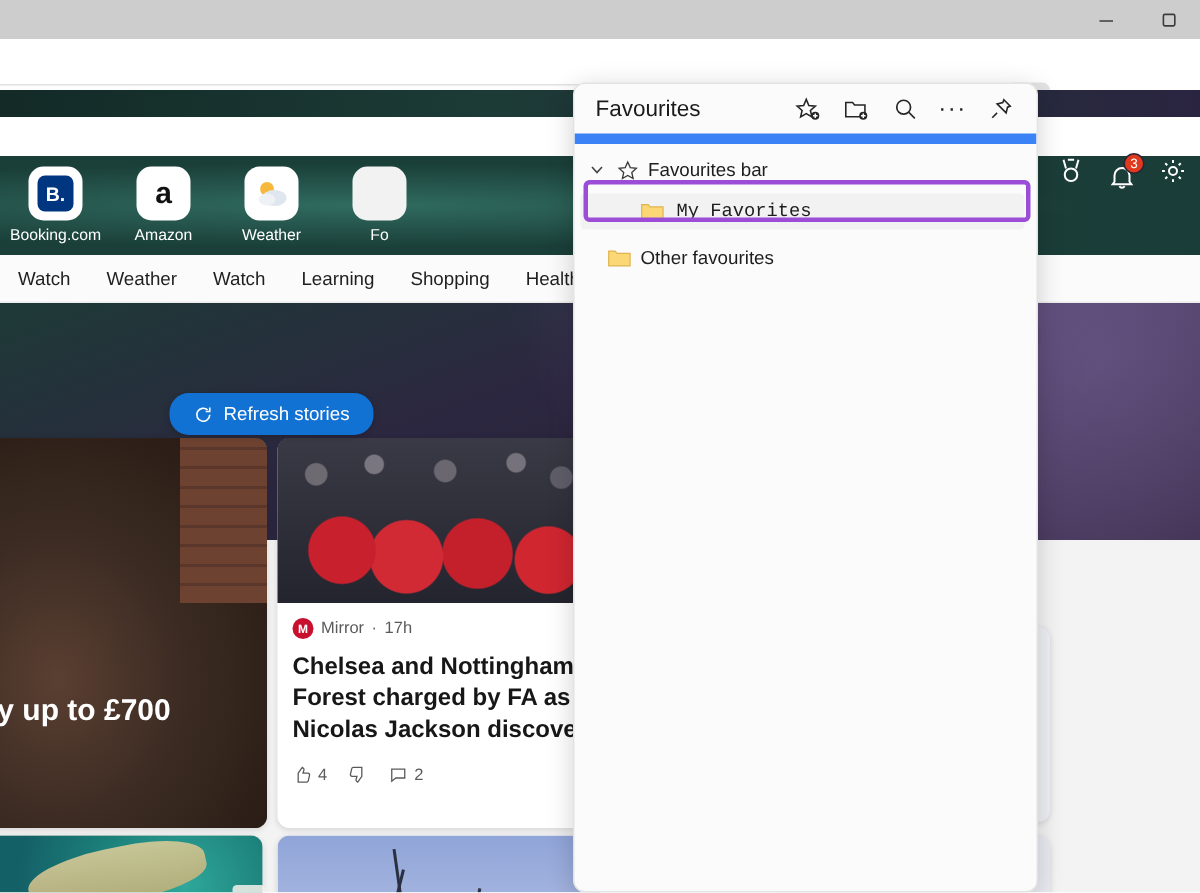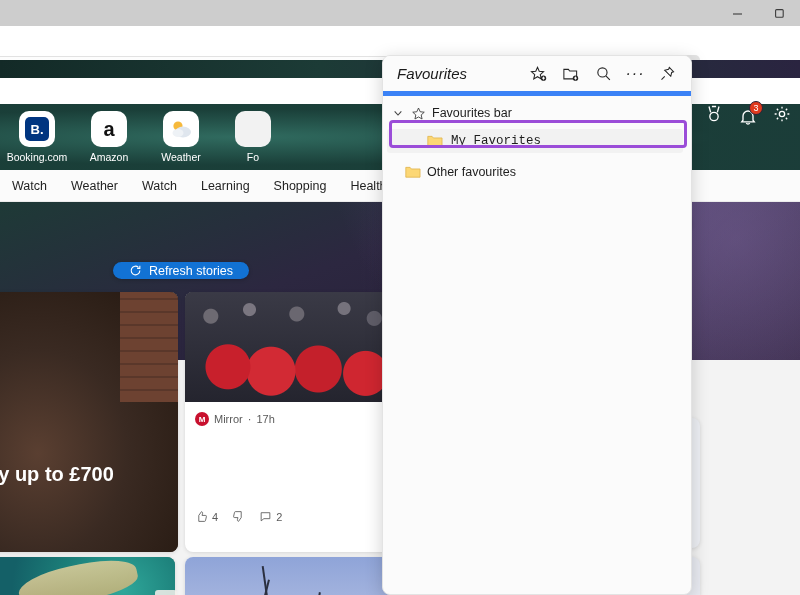--- a/index.html
+++ b/index.html
@@ -205,21 +205,21 @@
 
   
   .fav-panel {
     position:absolute; left:382px; top:55px; width:310px; height:540px;
     background:#fbfbfb; border:1px solid #e3e3e3; border-radius:8px;
     box-shadow:0 4px 18px rgba(0,0,0,.18);
     overflow:hidden; z-index:10;
   }
   .fav-header {
     height:40px; display:flex; align-items:center; padding:0 10px 0 14px;
-    border-bottom:5px solid #3b82f6; background:#fbfbfb;font-style:italic;
+    border-bottom:7px solid #3b82f6; background:#fbfbfb;
   }
   .fav-title { font-size:15px; color:#1b1b1b; flex:1; }
   .fav-actions { display:flex; align-items:center; gap:4px; }
   .fav-abtn {
     width:28px; height:28px; border-radius:5px;
     display:flex; align-items:center; justify-content:center; color:#262626;
   }
   .fav-dots { font-size:16px; line-height:8px; letter-spacing:1px; color:#262626; }
 
   .fav-tree { padding:4px 0 0 0; }
@@ -370,21 +370,21 @@
       <span class="nav-item">Health</span>
       <span class="nav-item">T</span>
     </div>
 
     <div class="pill-right">
       <span>e</span>
     </div>
 
     <div class="cards">
 
-      <div style="position:absolute;left:113px;top:30px;height:17px;background:#1272d4;border-radius:13px;display:flex;align-items:center;gap:7px;padding:0 16px;z-index:6;box-shadow:0 1px 4px rgba(0,0,0,.2);">
+      <div style="position:absolute;left:113px;top:30px;height:28px;background:#1272d4;border-radius:13px;display:flex;align-items:center;gap:7px;padding:0 16px;z-index:6;box-shadow:0 1px 4px rgba(0,0,0,.2);">
         <span style="display:flex;">
           <svg width="13" height="13" viewBox="0 0 24 24" fill="none" stroke="#fff" stroke-width="2">
             <path d="M20 12a8 8 0 1 1-2.6-5.9"></path>
               <polyline points="20,3 20,8 15,8"></polyline>
           </svg>
         </span>
         <span style="color:#fff;font-size:12.5px;white-space:nowrap;">Refresh stories</span>
       </div>
 
       <div class="card card-ad">
@@ -401,20 +401,21 @@
       <div class="card card-news">
         <div class="news-img">
           <div class="crowd"></div>
         </div>
         <div class="news-meta">
           <span class="src-ico">M</span>
           <span class="src-txt">Mirror</span>
           <span class="src-txt">·</span>
           <span class="src-txt">17h</span>
         </div>
+        <div class="headline">Chelsea and Nottingham Forest charged by FA as Nicolas Jackson discove</div>
         <div class="reactions">
           <span class="rx">
             <svg width="13" height="13" viewBox="0 0 24 24" fill="none" stroke="currentColor" stroke-width="1.6">
               <path d="M7 21V10l5-7 1.4 1a2 2 0 0 1 .7 2L13 10h6a2 2 0 0 1 2 2.4l-1.6 7A2 2 0 0 1 17.4 21z"></path>
             </svg>
             <span>4</span>
           </span>
           <span class="rx">
             <svg width="13" height="13" viewBox="0 0 24 24" fill="none" stroke="currentColor" stroke-width="1.6">
               <path d="M17 3v11l-5 7-1.4-1a2 2 0 0 1-.7-2L11 14H5a2 2 0 0 1-2-2.4l1.6-7A2 2 0 0 1 6.6 3z"></path>

